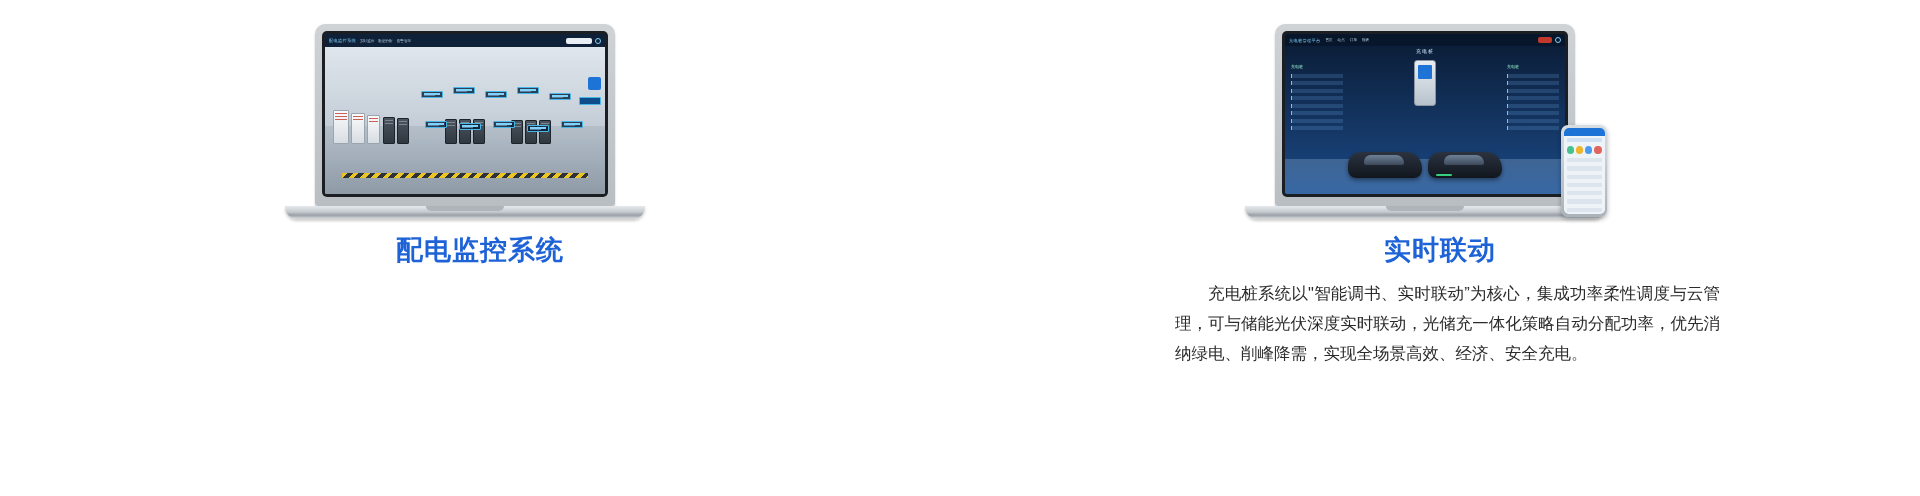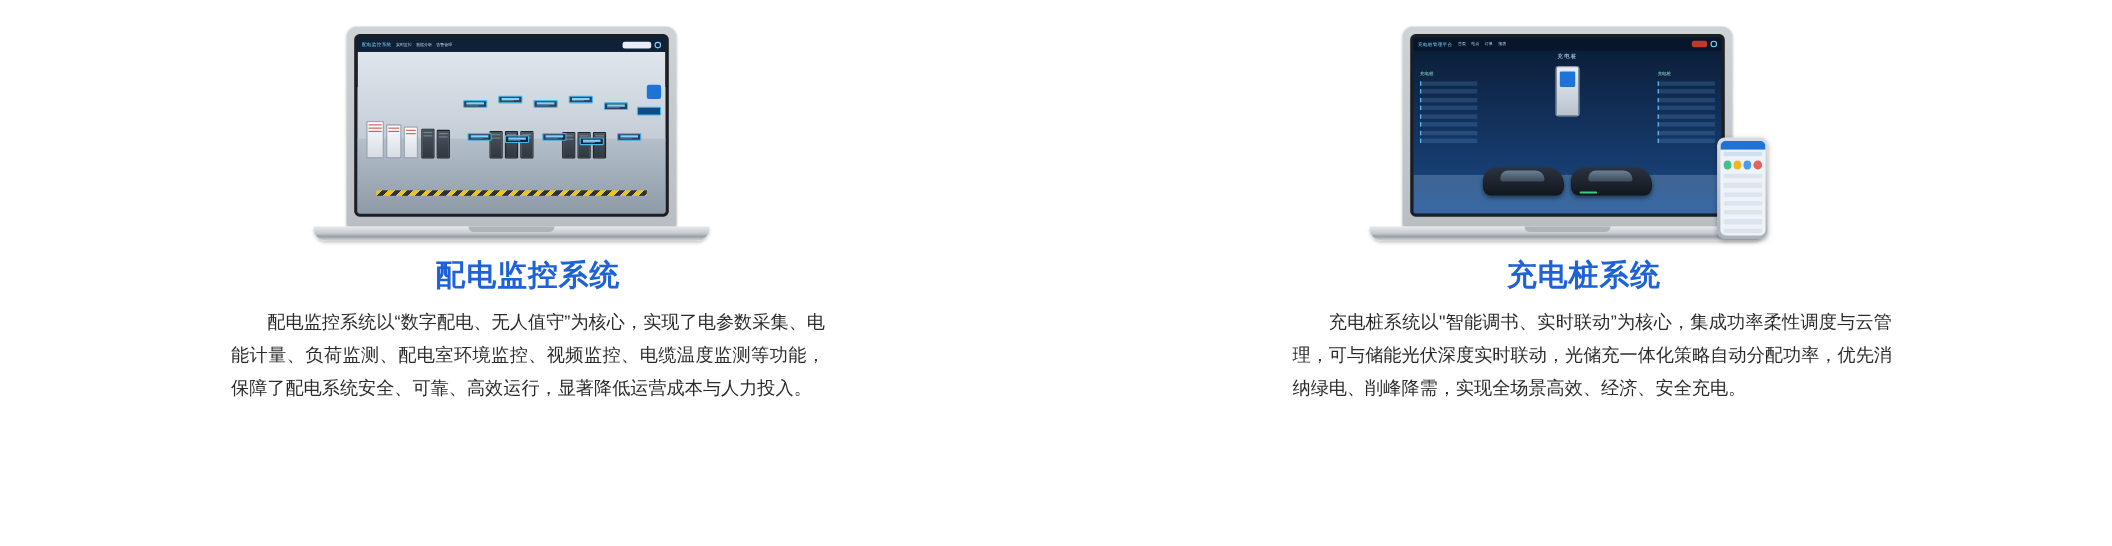--- a/index.html
+++ b/index.html
@@ -308,21 +308,20 @@
 
           </div>
         </div>
       </div>
       <div class="base">
         <div class="notch"></div>
       </div>
     </div>
 
     <h2 class="title">配电监控系统</h2>
-    <p class="para">配电监控系统以“数字配电、无人值守”为核心，实现了电参数采集、电能计量、负荷监测、配电室环境监控、视频监控、电缆温度监测等功能，保障了配电系统安全、可靠、高效运行，显著降低运营成本与人力投入。</p>
   </section>
 
   <section class="card right">
 
     <div class="laptop">
       <div class="lid">
         <div class="bezel">
           <div class="screen scrB">
 
             <div class="topbarB">
@@ -397,17 +396,17 @@
           <div class="phRow"></div>
           <div class="phRow"></div>
           <div class="phRow"></div>
           <div class="phRow"></div>
           <div class="phRow"></div>
           <div class="phRow"></div>
         </div>
       </div>
     </div>
 
-    <h2 class="title">充电桩系统</h2>
+    <h2 class="title">实时联动</h2>
     <p class="para">充电桩系统以"智能调书、实时联动”为核心，集成功率柔性调度与云管理，可与储能光伏深度实时联动，光储充一体化策略自动分配功率，优先消纳绿电、削峰降需，实现全场景高效、经济、安全充电。</p>
   </section>
 
 </div>
 
 </body></html>

